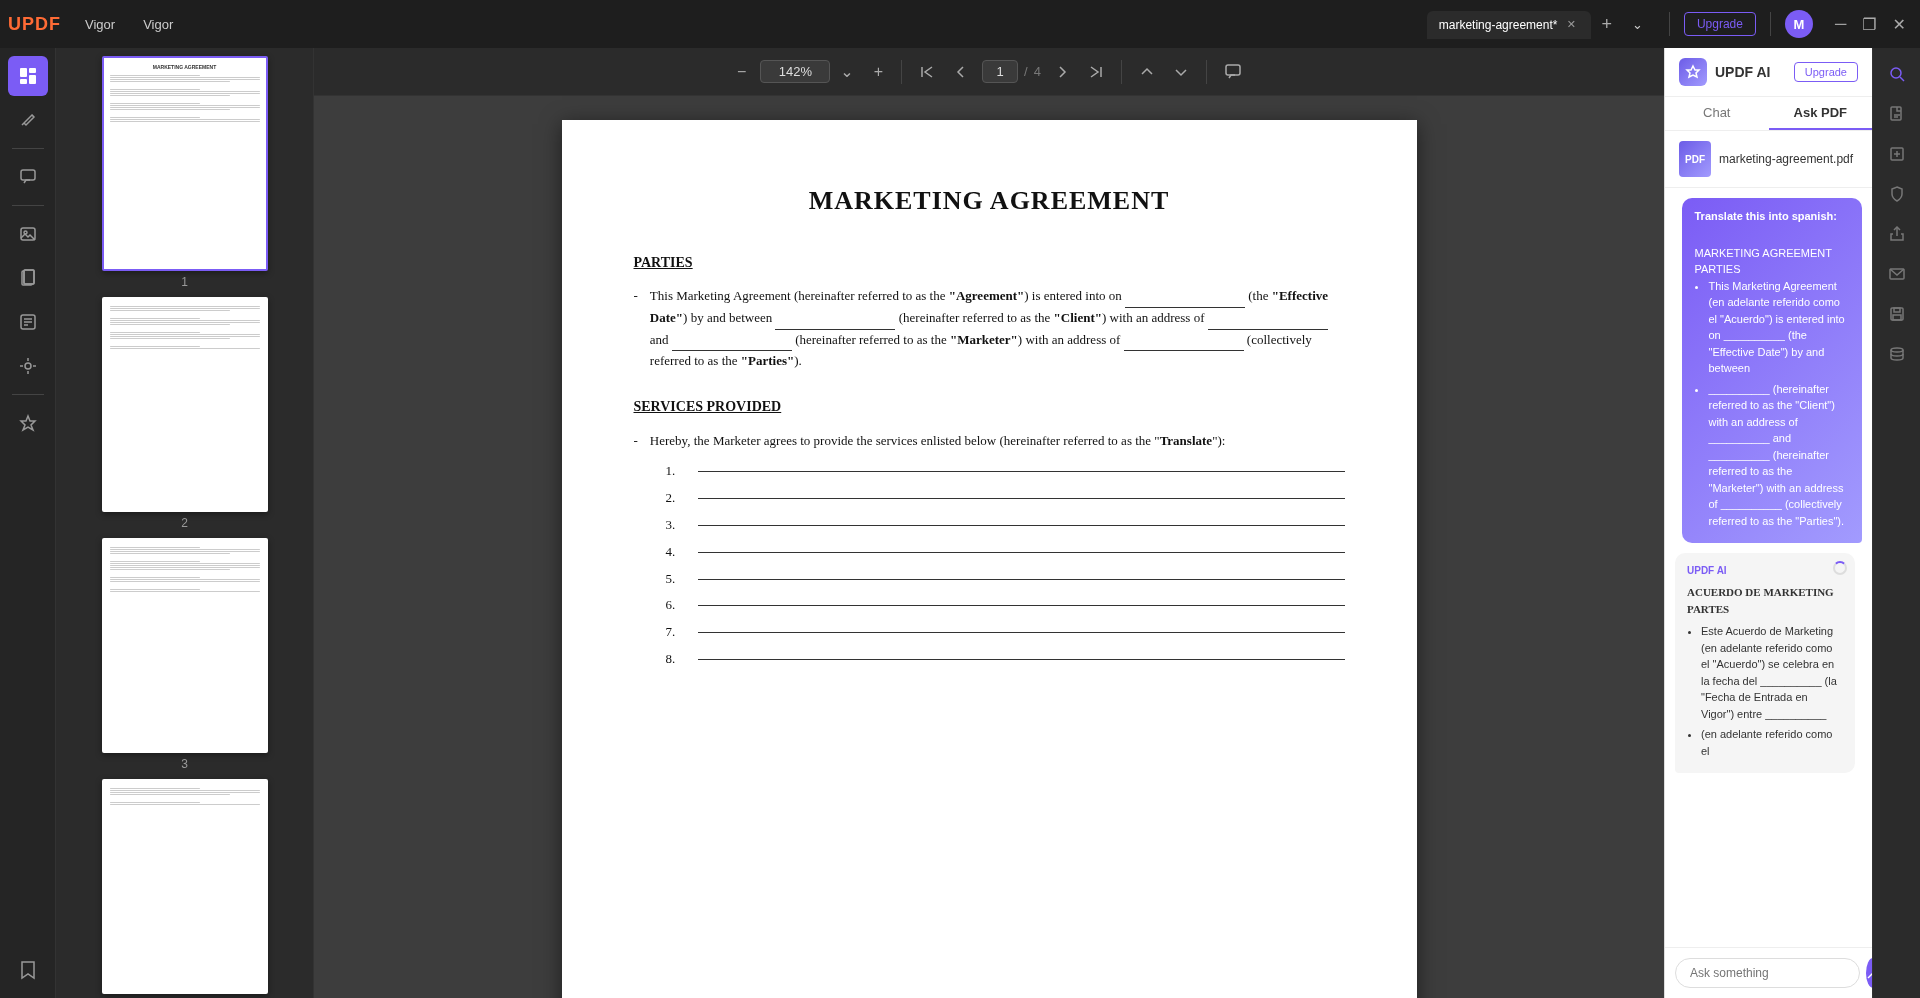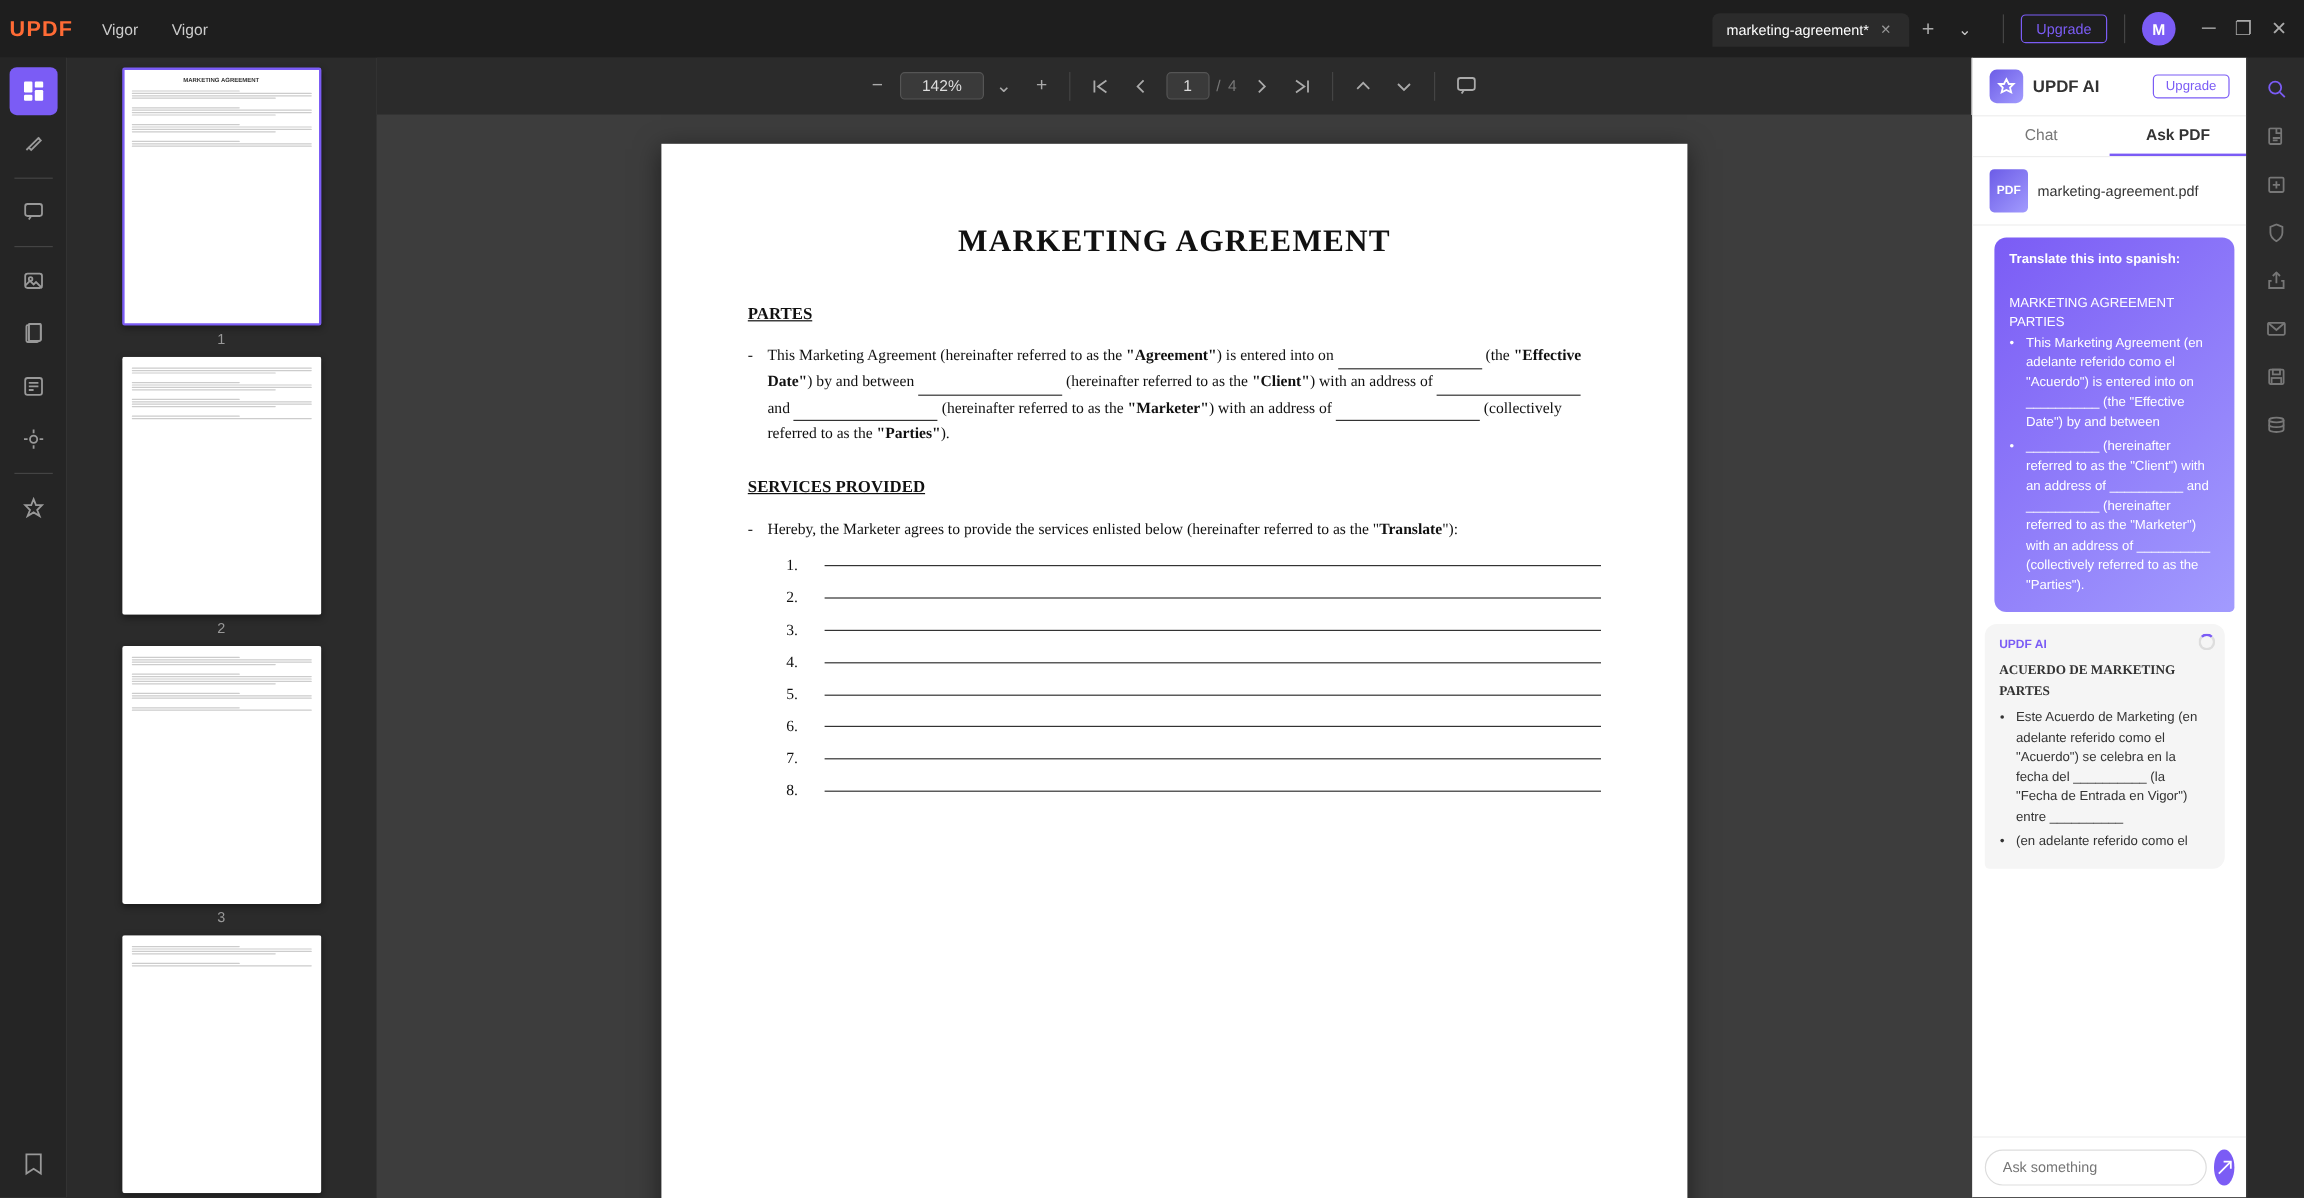--- a/index.html
+++ b/index.html
@@ -332,21 +332,21 @@
       gap: 12px;
       margin-bottom: 6px;
       font-size: 13px;
       align-items: flex-start;
     }
     .pdf-list-num { min-width: 20px; }
     .pdf-list-line { border-bottom: 1px solid #333; flex: 1; margin-top: 10px; }
 
     
     .ai-panel {
-      width: 229px;
+      width: 208px;
       background: #fff;
       display: flex;
       flex-direction: column;
       border-left: 1px solid #ddd;
       flex-shrink: 0;
     }
     .ai-panel-header {
       display: flex;
       align-items: center;
       justify-content: space-between;
@@ -770,21 +770,21 @@
             <rect x="1" y="1" width="14" height="10" rx="2"></rect>
             <path d="M4 14l2-3h4"></path>
           </svg>
       </button>
     </div>
 
     <div class="pdf-content-area">
       <div class="pdf-page">
         <div class="pdf-title">MARKETING AGREEMENT</div>
 
-        <div class="pdf-section-title">PARTES</div>
+        <div class="pdf-section-title">PARTIES</div>
 
         <div class="pdf-paragraph">
           <span class="pdf-bullet">-</span>
           <span class="pdf-text">
             This Marketing Agreement (hereinafter referred to as the <span class="pdf-bold">"Agreement"</span>) is entered into on <span class="pdf-blank">&nbsp;&nbsp;&nbsp;&nbsp;&nbsp;&nbsp;&nbsp;&nbsp;&nbsp;&nbsp;&nbsp;&nbsp;&nbsp;&nbsp;&nbsp;&nbsp;</span> (the <span class="pdf-bold">"Effective Date"</span>) by and between <span class="pdf-blank">&nbsp;&nbsp;&nbsp;&nbsp;&nbsp;&nbsp;&nbsp;&nbsp;&nbsp;&nbsp;&nbsp;&nbsp;&nbsp;&nbsp;&nbsp;&nbsp;&nbsp;&nbsp;&nbsp;&nbsp;&nbsp;&nbsp;&nbsp;&nbsp;</span>
             (hereinafter referred to as the <span class="pdf-bold">"Client"</span>) with an address of <span class="pdf-blank">&nbsp;&nbsp;&nbsp;&nbsp;&nbsp;&nbsp;&nbsp;&nbsp;&nbsp;&nbsp;&nbsp;&nbsp;&nbsp;&nbsp;&nbsp;&nbsp;&nbsp;&nbsp;&nbsp;&nbsp;</span> and
             <span class="pdf-blank">&nbsp;&nbsp;&nbsp;&nbsp;&nbsp;&nbsp;&nbsp;&nbsp;&nbsp;&nbsp;&nbsp;&nbsp;&nbsp;&nbsp;&nbsp;&nbsp;&nbsp;&nbsp;&nbsp;&nbsp;</span> (hereinafter referred to as the <span class="pdf-bold">"Marketer"</span>) with an address of
             <span class="pdf-blank">&nbsp;&nbsp;&nbsp;&nbsp;&nbsp;&nbsp;&nbsp;&nbsp;&nbsp;&nbsp;&nbsp;&nbsp;&nbsp;&nbsp;&nbsp;&nbsp;&nbsp;&nbsp;&nbsp;&nbsp;</span> (collectively referred to as the <span class="pdf-bold">"Parties"</span>).
           </span>
         </div>

